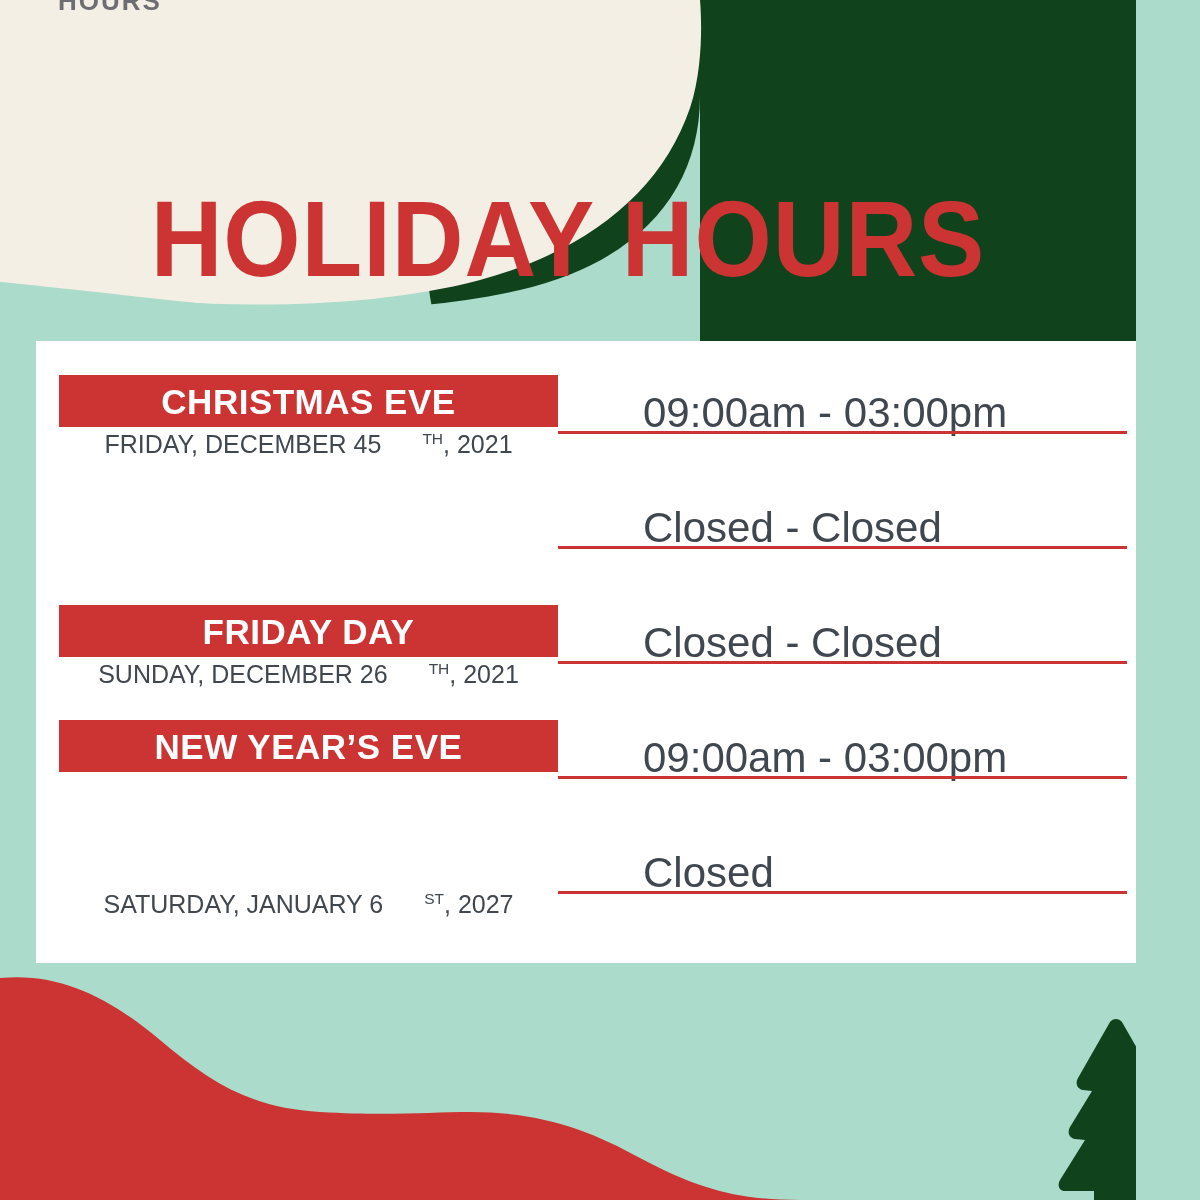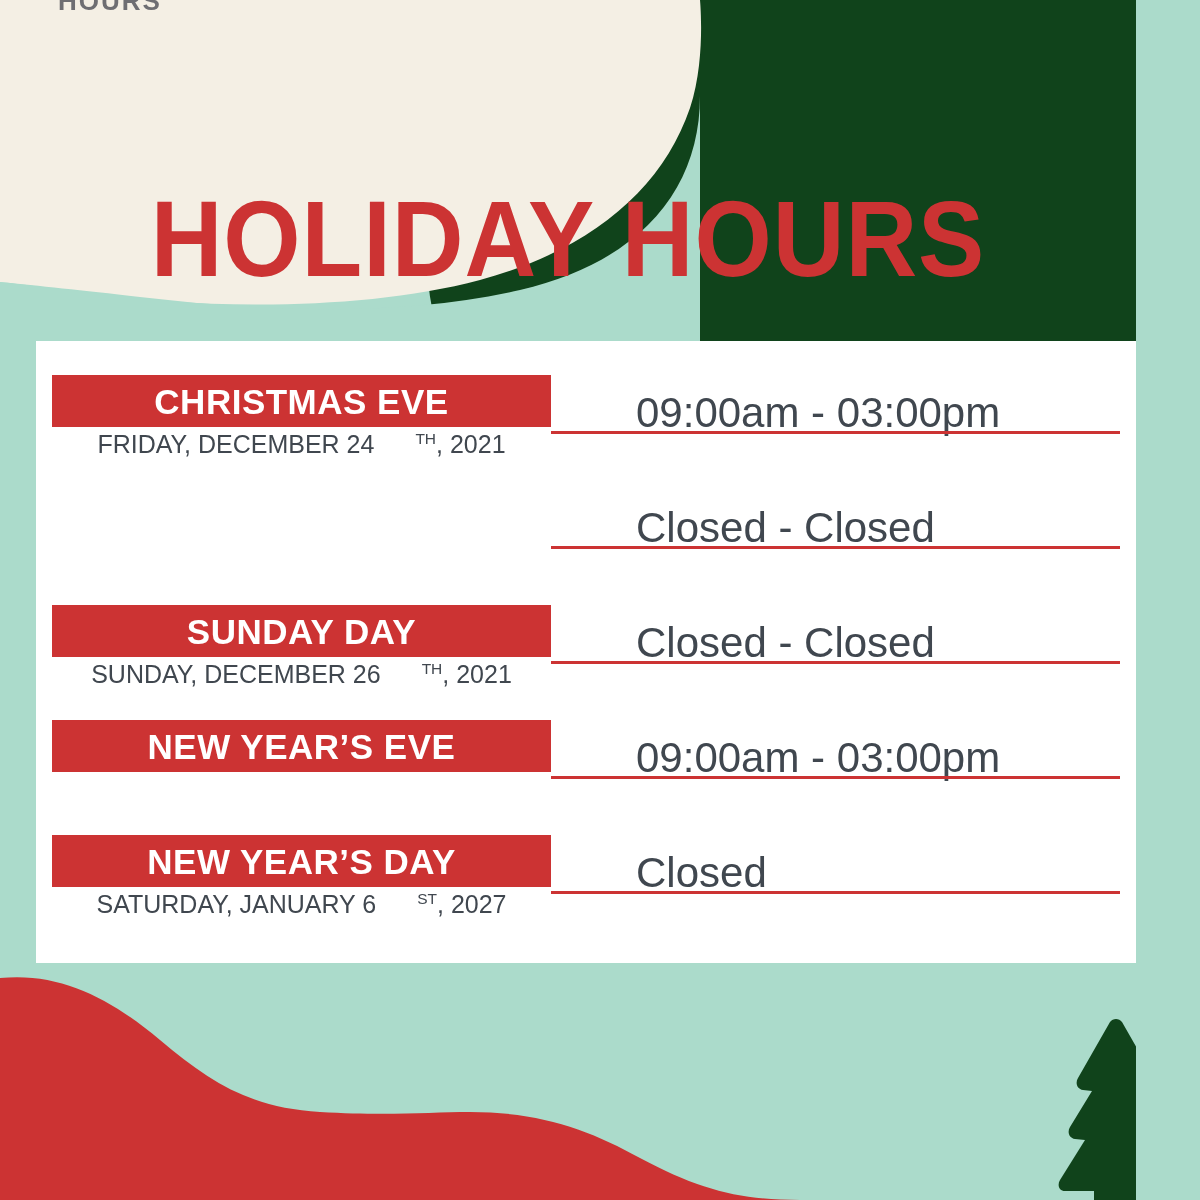--- a/index.html
+++ b/index.html
@@ -62,20 +62,21 @@
 
   
   .hours-card {
     position: absolute;
     left: 36px;
     top: 341px;
     width: 1128px;
     height: 622px;
     background: #FFFFFF;
     z-index: 6;
+    padding-left: 7px;
   }
 
   .hours-list {
     position: relative;
     width: 100%;
     height: 100%;
   }
 
   .hours-row {
     position: absolute;
@@ -204,38 +205,38 @@
   <div class="poster-title">HOLIDAY HOURS</div>
 
   <div class="hours-card">
     <div class="hours-list">
 
       <div class="hours-row r0">
         <div class="name-bar">
           <span class="name-bar-label">CHRISTMAS EVE</span>
         </div>
         <div class="date-line">
-          <span>FRIDAY, DECEMBER 24</span><sup>TH</sup><span>, 2021</span>
+          <span>FRIDAY, DECEMBER 45</span><sup>TH</sup><span>, 2021</span>
         </div>
         <div class="hours-value">
           <span class="hours-value-text">09:00am - 03:00pm</span>
         </div>
         <div class="hours-rule"></div>
       </div>
 
       <div class="hours-row r1">
         <div class="hours-value">
           <span class="hours-value-text">Closed - Closed</span>
         </div>
         <div class="hours-rule"></div>
       </div>
 
       <div class="hours-row r2">
         <div class="name-bar">
-          <span class="name-bar-label">SUNDAY DAY</span>
+          <span class="name-bar-label">FRIDAY DAY</span>
         </div>
         <div class="date-line">
           <span>SUNDAY, DECEMBER 26</span><sup>TH</sup><span>, 2021</span>
         </div>
         <div class="hours-value">
           <span class="hours-value-text">Closed - Closed</span>
         </div>
         <div class="hours-rule"></div>
       </div>
 
@@ -243,23 +244,20 @@
         <div class="name-bar">
           <span class="name-bar-label">NEW YEAR’S EVE</span>
         </div>
         <div class="hours-value">
           <span class="hours-value-text">09:00am - 03:00pm</span>
         </div>
         <div class="hours-rule"></div>
       </div>
 
       <div class="hours-row r4">
-        <div class="name-bar">
-          <span class="name-bar-label">NEW YEAR’S DAY</span>
-        </div>
         <div class="date-line">
           <span>SATURDAY, JANUARY 6</span><sup>ST</sup><span>, 2027</span>
         </div>
         <div class="hours-value">
           <span class="hours-value-text">Closed</span>
         </div>
         <div class="hours-rule"></div>
       </div>
 
     </div>

